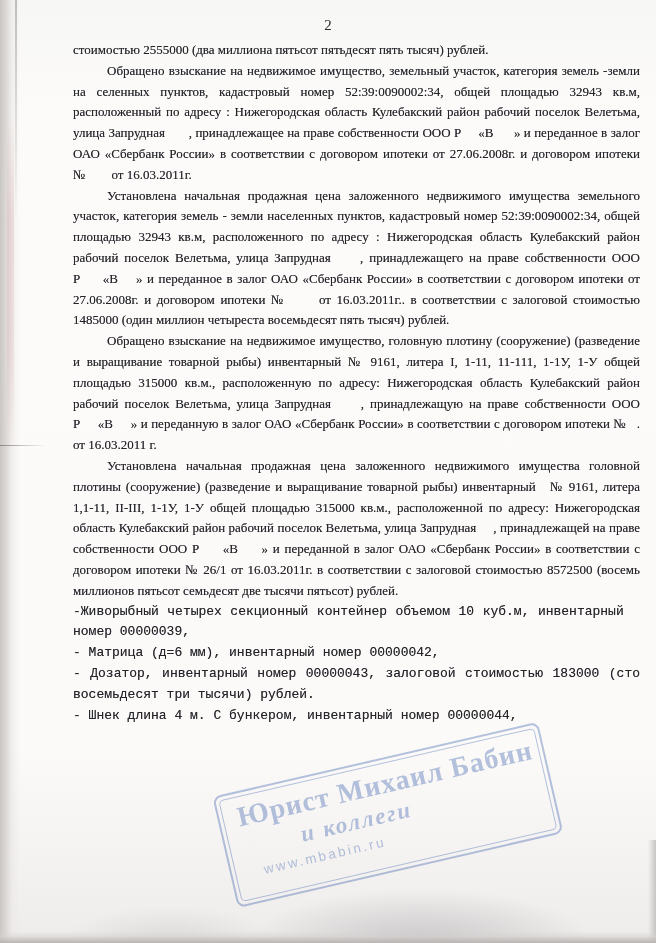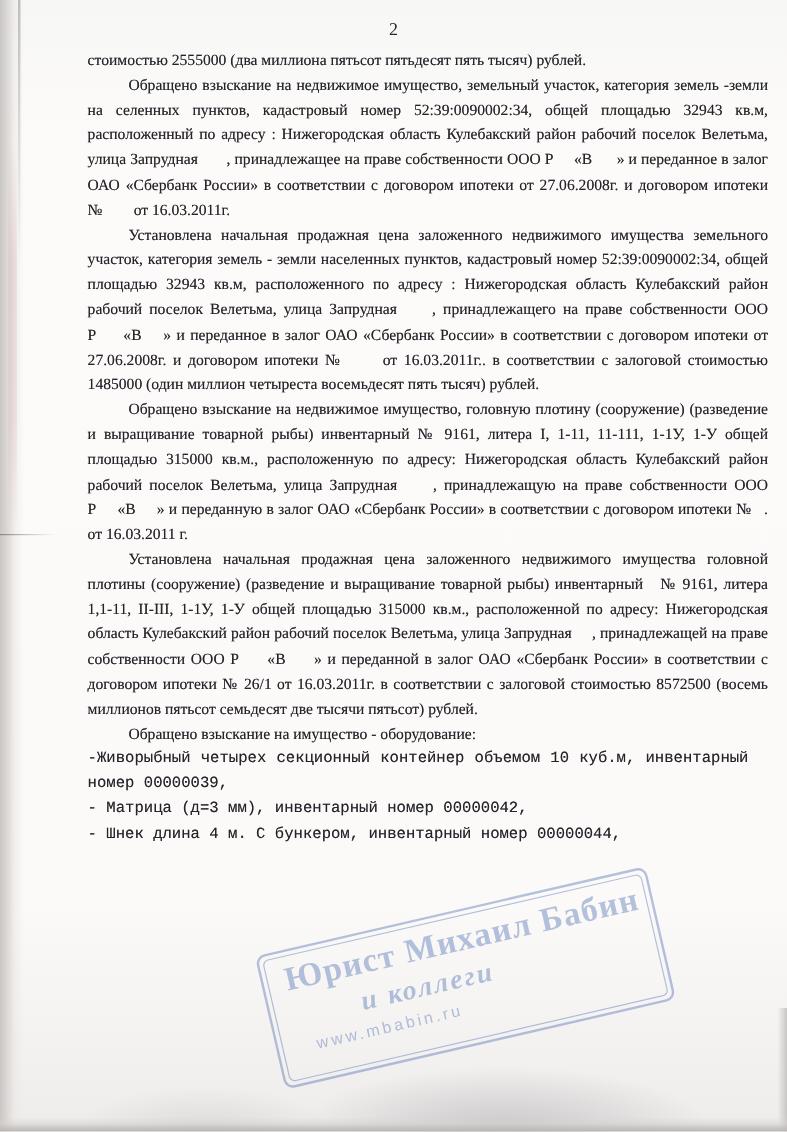--- a/index.html
+++ b/index.html
@@ -109,23 +109,23 @@
 <div class="paper">
 
   <div class="page-number">2</div>
 
   <div class="text-block">
     <p class="cont">стоимостью 2555000 (два миллиона пятьсот пятьдесят пять тысяч) рублей.</p>
     <p class="para">Обращено взыскание на недвижимое имущество, земельный участок, категория земель -земли на селенных пунктов, кадастровый номер 52:39:0090002:34, общей площадью 32943 кв.м, расположенный по адресу : Нижегородская область Кулебакский район рабочий поселок Велетьма, улица Запрудная&nbsp;&nbsp;&nbsp;&nbsp;&nbsp;&nbsp;&nbsp;, принадлежащее на праве собственности ООО Р &nbsp;&nbsp;&nbsp;&nbsp;«В&nbsp;&nbsp;&nbsp;&nbsp;&nbsp;&nbsp;» и переданное в залог ОАО «Сбербанк России» в соответствии с договором ипотеки от 27.06.2008г. и договором ипотеки №&nbsp;&nbsp;&nbsp;&nbsp;&nbsp;&nbsp;&nbsp; от 16.03.2011г.</p>
     <p class="para">Установлена начальная продажная цена заложенного недвижимого имущества земельного участок, категория земель - земли населенных пунктов, кадастровый номер 52:39:0090002:34, общей площадью 32943 кв.м, расположенного по адресу : Нижегородская область Кулебакский район рабочий поселок Велетьма, улица Запрудная&nbsp;&nbsp;&nbsp;&nbsp;&nbsp;, принадлежащего на праве собственности ООО Р&nbsp;&nbsp;&nbsp;&nbsp;&nbsp;«В&nbsp;&nbsp;&nbsp;&nbsp;» и переданное в залог ОАО «Сбербанк России» в соответствии с договором ипотеки от 27.06.2008г. и договором ипотеки №&nbsp;&nbsp;&nbsp;&nbsp;&nbsp; от 16.03.2011г.. в соответствии с залоговой стоимостью 1485000 (один миллион четыреста восемьдесят пять тысяч) рублей.</p>
     <p class="para">Обращено взыскание на недвижимое имущество, головную плотину (сооружение) (разведение и выращивание товарной рыбы) инвентарный № 9161, литера I, 1-11, 11-111, 1-1У, 1-У общей площадью 315000 кв.м., расположенную по адресу: Нижегородская область Кулебакский район рабочий поселок Велетьма, улица Запрудная&nbsp;&nbsp;&nbsp;&nbsp;&nbsp;, принадлежащую на праве собственности ООО Р&nbsp;&nbsp;&nbsp;&nbsp;&nbsp;«В&nbsp;&nbsp;&nbsp;&nbsp;&nbsp;» и переданную в залог ОАО «Сбербанк России» в соответствии с договором ипотеки №&nbsp;&nbsp;&nbsp;. от 16.03.2011 г.</p>
     <p class="para">Установлена начальная продажная цена заложенного недвижимого имущества головной плотины (сооружение) (разведение и выращивание товарной рыбы) инвентарный&nbsp;&nbsp; № 9161, литера 1,1-11, II-III, 1-1У, 1-У общей площадью 315000 кв.м., расположенной по адресу: Нижегородская область Кулебакский район рабочий поселок Велетьма, улица Запрудная&nbsp;&nbsp;&nbsp;&nbsp;&nbsp;, принадлежащей на праве собственности ООО Р&nbsp;&nbsp;&nbsp;&nbsp;&nbsp;«В&nbsp;&nbsp;&nbsp;&nbsp;&nbsp;» и переданной в залог ОАО «Сбербанк России» в соответствии с договором ипотеки № 26/1 от 16.03.2011г. в соответствии с залоговой стоимостью 8572500 (восемь миллионов пятьсот семьдесят две тысячи пятьсот) рублей.</p>
-    <p class="para">Обращено взыскание на имущество - оборудование:</p>
     <p class="item">-Живорыбный четырех секционный контейнер объемом 10 куб.м, инвентарный&nbsp;&nbsp; номер 00000039,</p>
-    <p class="item">- Матрица (д=3 мм), инвентарный номер 00000042,</p>
+    <p class="item">- Матрица (д=6 мм), инвентарный номер 00000042,</p>
+    <p class="item">- Дозатор, инвентарный номер 00000043, залоговой стоимостью 183000 (сто восемьдесят три тысячи) рублей.</p>
     <p class="item">- Шнек длина 4 м. С бункером, инвентарный номер 00000044,</p>
   </div>
 
   <div class="stamp">
     <div class="stamp-inner">
       <div class="stamp-line1"><span>Юрист</span> <span>Михаил Бабин</span></div>
       <div class="stamp-line2">и коллеги</div>
       <div class="stamp-line3">www.mbabin.ru</div>
     </div>
   </div>

